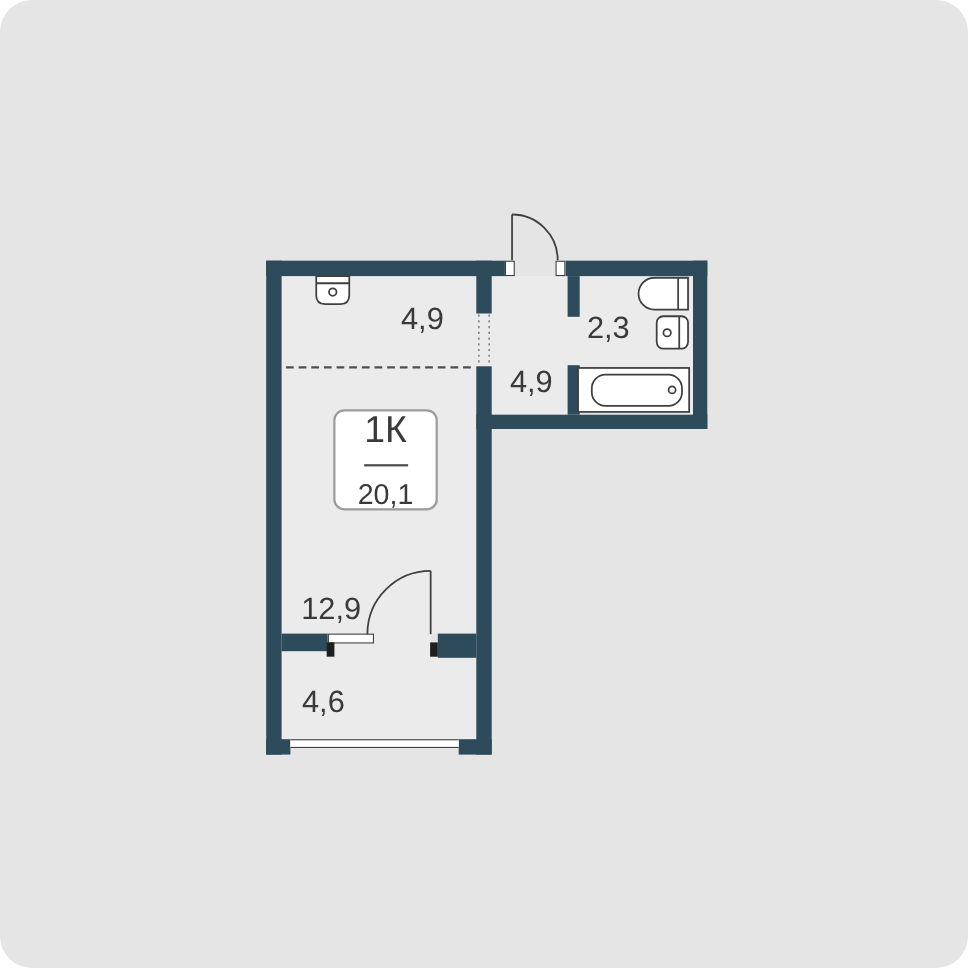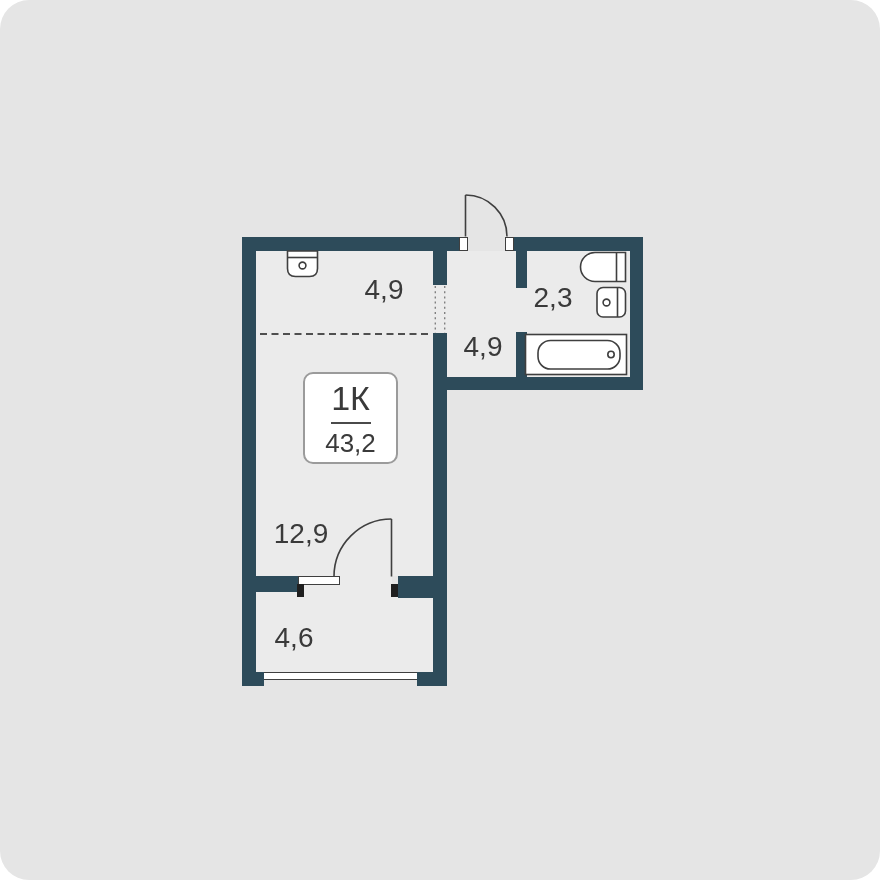--- a/index.html
+++ b/index.html
@@ -22,21 +22,21 @@
   .window-band{position:absolute;background:#ffffff;border:1.5px solid var(--outline);box-sizing:border-box;}
   .glazing{position:absolute;background:#ffffff;border-top:1.5px solid var(--outline);border-bottom:1.5px solid var(--outline);box-sizing:border-box;}
   svg.overlay{position:absolute;left:0;top:0;}
   .lbl{
     position:absolute;transform:translate(-50%,-50%);
     color:var(--text);font-size:28px;line-height:1;white-space:nowrap;
   }
   .badge{
     position:absolute;left:303px;top:372px;width:95px;height:92px;
     background:#ffffff;border:2px solid #9b9b9b;border-radius:10px;box-sizing:border-box;
-    display:flex;flex-direction:column;align-items:center;justify-content:center;
+    display:flex;flex-direction:column;align-items:center;justify-content:space-between;
   }
   .badge .unit{font-size:34px;color:var(--text);line-height:1;}
   .badge .rule{width:40px;height:0;border-top:2px solid #4a4a4a;margin:7px 0 6px;}
   .badge .area{font-size:26px;color:var(--text);line-height:1;}
 </style>
 </head>
 <body>
 
 <div id="canvas">
 
@@ -104,22 +104,22 @@
         <rect x="525.5" y="334.5" width="101" height="40" fill="#ffffff"></rect>
         <rect x="538" y="340.5" width="82" height="28.5" rx="12.5" fill="#ffffff"></rect>
         <circle cx="611" cy="354.5" r="3.2" fill="#ffffff"></circle>
       </g>
     </g>
   </svg>
 
   <div class="lbl" style="left:384px;top:290px">4,9</div>
   <div class="lbl" style="left:483px;top:347px">4,9</div>
   <div class="lbl" style="left:553px;top:298px">2,3</div>
-  <div class="lbl" style="left:301px;top:534px">12,9</div>
+  <div class="lbl" style="left:301px;top:554px">12,9</div>
   <div class="lbl" style="left:294px;top:638px">4,6</div>
 
   <div class="badge">
     <div class="unit">1К</div>
     <div class="rule"></div>
-    <div class="area">43,2</div>
+    <div class="area">20,1</div>
   </div>
 
 </div>
 
 </body></html>

